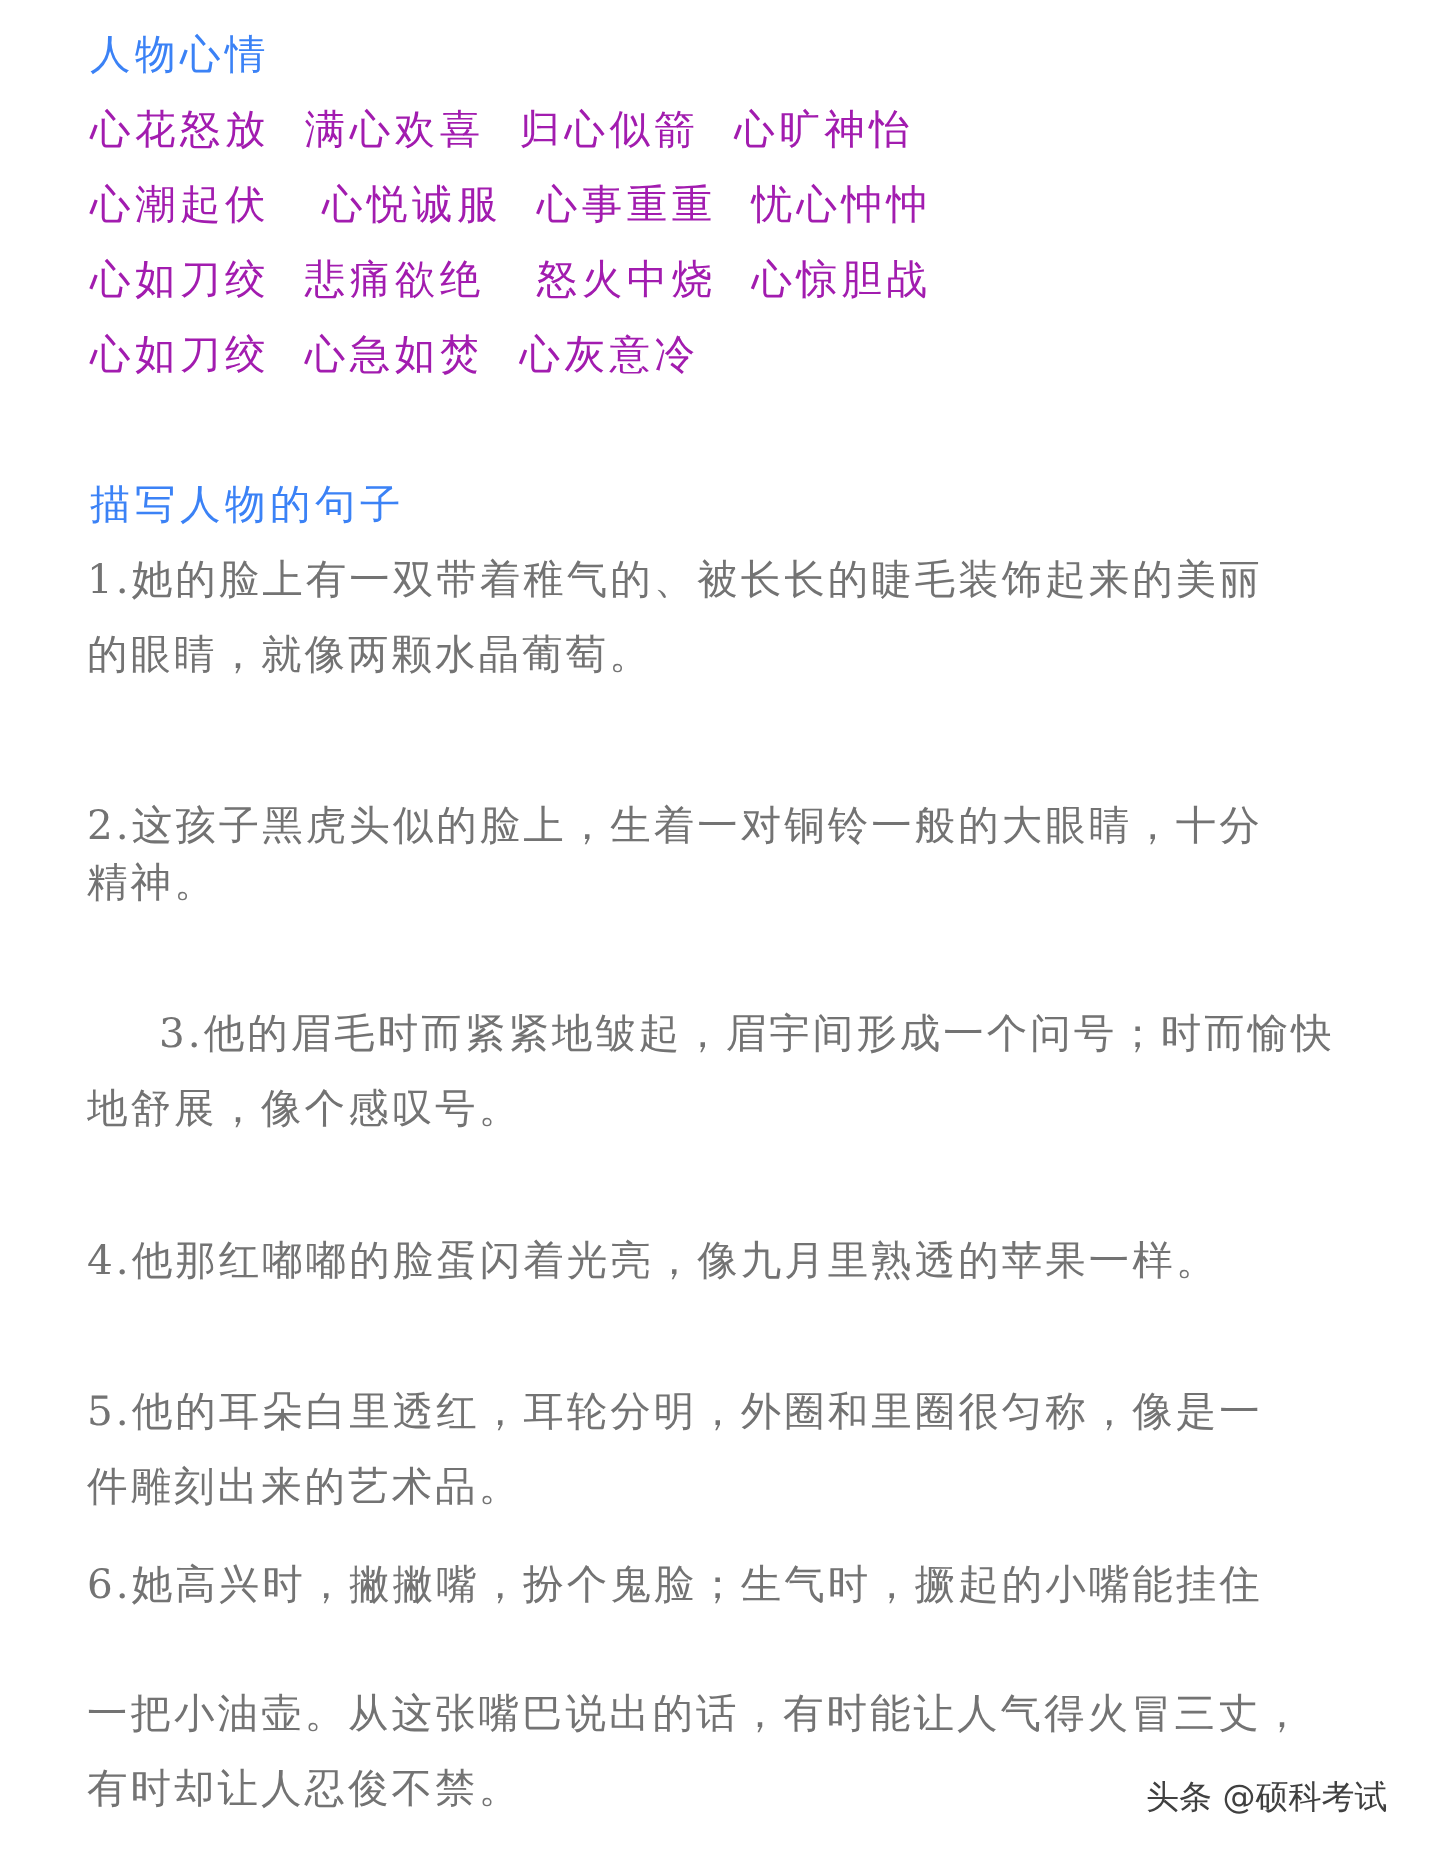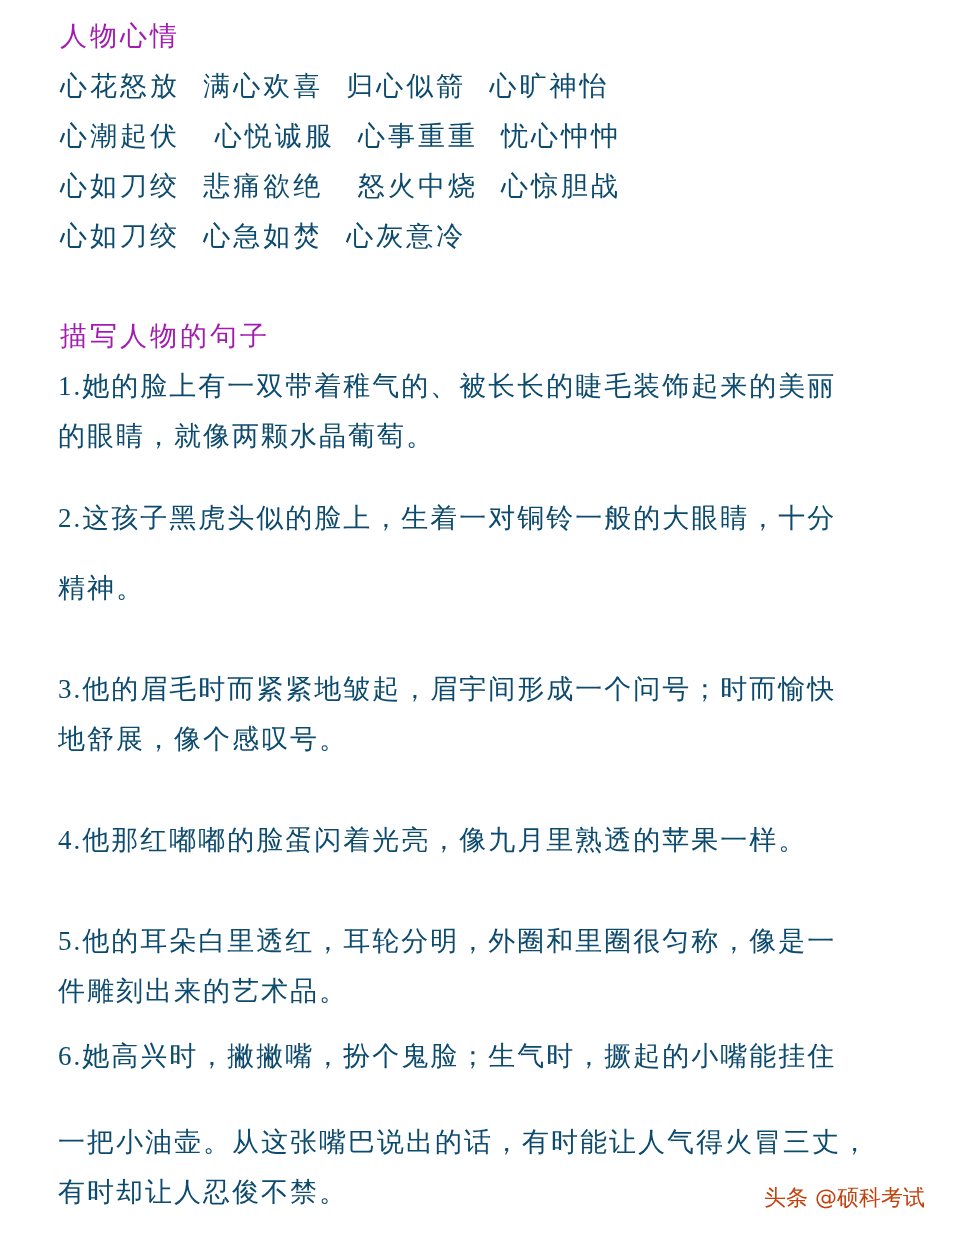--- a/index.html
+++ b/index.html
@@ -1,37 +1,37 @@
 <!DOCTYPE html>
 <html><head>
 <meta charset="utf-8">
 <style>
   html, body { margin:0; padding:0; }
   body { width:960px; height:1234px; background:#ffffff; position:relative; overflow:hidden;
          font-family: "DejaVu Serif", "Liberation Serif", serif; }
-  .heading { position:absolute; left:60px; color:#a21caf; font-size:27px; letter-spacing:3px; }
-  .row { position:absolute; left:60px; color:#0c4a6e; font-size:27px; white-space:pre; letter-spacing:3px; }
-  .line { position:absolute; left:58px; color:#0c4a6e; font-size:27px; white-space:pre; letter-spacing:2px;font-family:Liberation Serif, serif; }
-  .watermark { position:absolute; left:764px; top:1183px; font-family:"DejaVu Sans", sans-serif; font-size:22px; color:#c2410c; }
+  .heading { position:absolute; left:60px; color:#3b82f6; font-size:27px; letter-spacing:3px; }
+  .row { position:absolute; left:60px; color:#a21caf; font-size:27px; white-space:pre; letter-spacing:3px; }
+  .line { position:absolute; left:58px; color:#737373; font-size:27px; white-space:pre; letter-spacing:2px; }
+  .watermark { position:absolute; left:764px; top:1183px; font-family:"DejaVu Sans", sans-serif; font-size:22px; color:#404040; }
 </style>
 </head>
 <body>
 
 <div class="heading" style="top:18px;">人物心情</div>
 <div class="row" style="top:68px;">心花怒放  满心欢喜  归心似箭  心旷神怡</div>
 <div class="row" style="top:118px;">心潮起伏   心悦诚服  心事重重  忧心忡忡</div>
 <div class="row" style="top:168px;">心如刀绞  悲痛欲绝   怒火中烧  心惊胆战</div>
 <div class="row" style="top:218px;">心如刀绞  心急如焚  心灰意冷</div>
 
 <div class="heading" style="top:318px;">描写人物的句子</div>
 <div class="line" style="top:368px;">1.她的脸上有一双带着稚气的、被长长的睫毛装饰起来的美丽</div>
 <div class="line" style="top:418px;">的眼睛，就像两颗水晶葡萄。</div>
-<div class="line" style="top:500px;">2.这孩子黑虎头似的脸上，生着一对铜铃一般的大眼睛，十分</div>
+<div class="line" style="top:532px;">2.这孩子黑虎头似的脸上，生着一对铜铃一般的大眼睛，十分</div>
 <div class="line" style="top:570px;">精神。</div>
-<div class="line" style="top:671px;">3.他的眉毛时而紧紧地皱起，眉宇间形成一个问号；时而愉快</div>
+<div class="line" style="top:671px;margin-left:48px;">3.他的眉毛时而紧紧地皱起，眉宇间形成一个问号；时而愉快</div>
 <div class="line" style="top:721px;">地舒展，像个感叹号。</div>
 <div class="line" style="top:822px;">4.他那红嘟嘟的脸蛋闪着光亮，像九月里熟透的苹果一样。</div>
 <div class="line" style="top:923px;text-align:center;">5.他的耳朵白里透红，耳轮分明，外圈和里圈很匀称，像是一</div>
 <div class="line" style="top:973px;">件雕刻出来的艺术品。</div>
 <div class="line" style="top:1038px;">6.她高兴时，撇撇嘴，扮个鬼脸；生气时，撅起的小嘴能挂住</div>
 <div class="line" style="top:1124px;">一把小油壶。从这张嘴巴说出的话，有时能让人气得火冒三丈，</div>
 <div class="line" style="top:1174px;">有时却让人忍俊不禁。</div>
 
 <div class="watermark">头条 @硕科考试</div>
 

